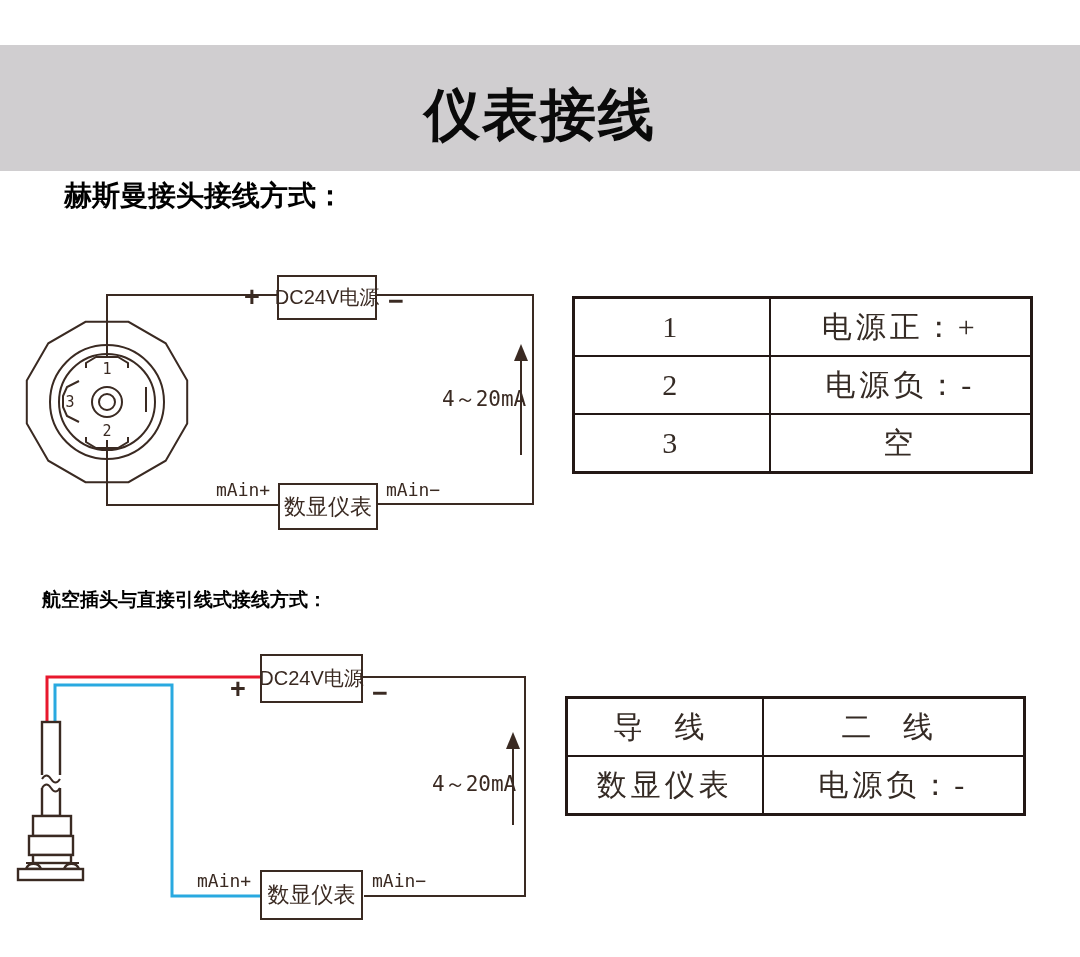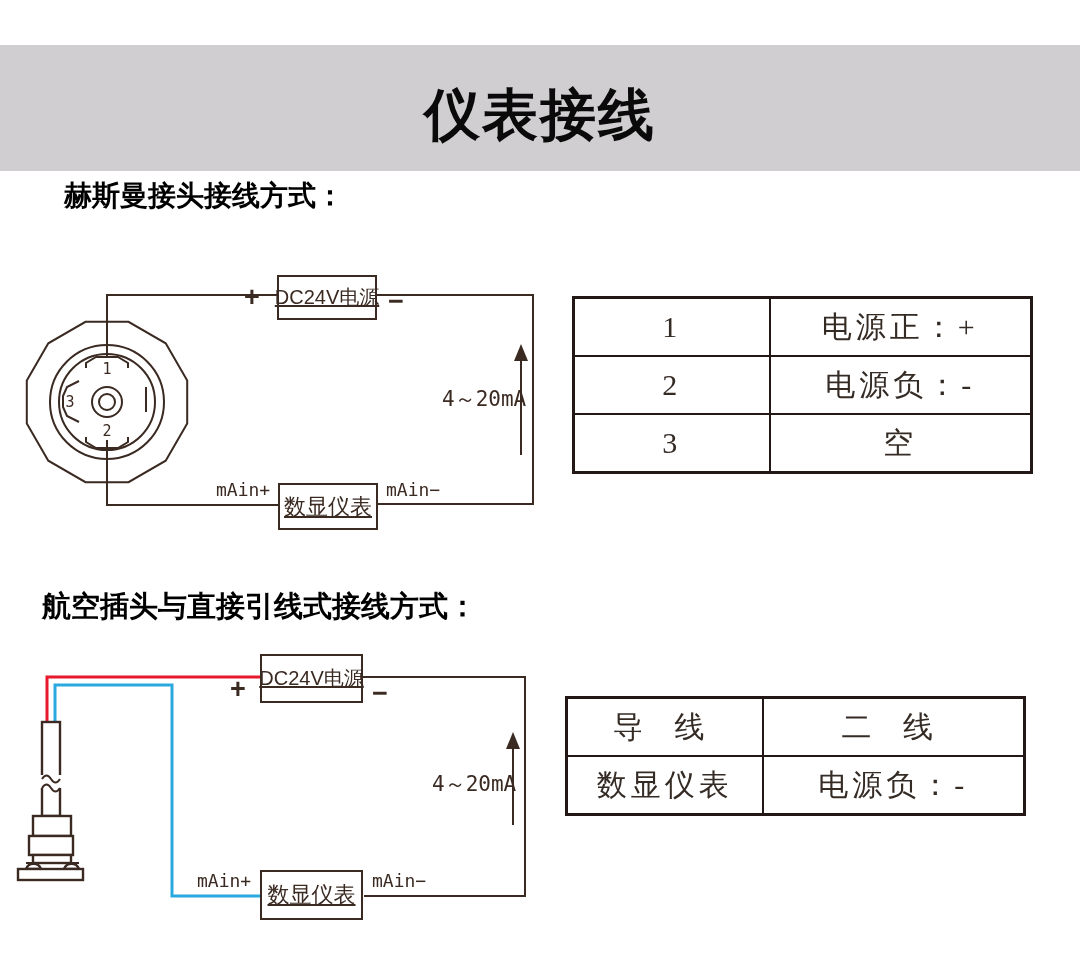--- a/index.html
+++ b/index.html
@@ -38,21 +38,21 @@
   }
 
   
   .heading {
     position: absolute;
     font-weight: bold;
     color: #000;
     white-space: nowrap;
   }
   .heading.s1 { left: 64px; top: 177px; font-size: 28px; }
-  .heading.s2 { left: 42px; top: 587px; font-size: 29px; }
+  .heading.s2 { left: 42px; top: 587px; font-size: 19px; }
 
   
   svg.linework {
     position: absolute; left: 0; top: 0;
     width: 1080px; height: 957px;
     pointer-events: none;
   }
   .wire-dark  { stroke: var(--wire-dark, #3a2a22); stroke-width: 2;   fill: none; }
   .wire-red   { stroke: var(--wire-red, #e8182d);  stroke-width: 3;   fill: none; }
   .wire-blue  { stroke: var(--wire-blue, #29a9e0); stroke-width: 3;   fill: none; }
@@ -65,21 +65,20 @@
   
   .comp-box {
     position: absolute;
     background: #ffffff;
     border: 2px solid var(--wire-dark, #3a2a22);
     display: flex; align-items: center; justify-content: center;
     font-size: 20px;
     color: var(--wire-dark, #3a2a22);
     white-space: nowrap;
     box-sizing: border-box;
-    text-decoration: underline;
   }
   .comp-box.meter { font-size: 22px; }
 
   
   .lbl {
     position: absolute;
     color: var(--wire-dark, #3a2a22);
     white-space: nowrap;
     line-height: 1;
   }

